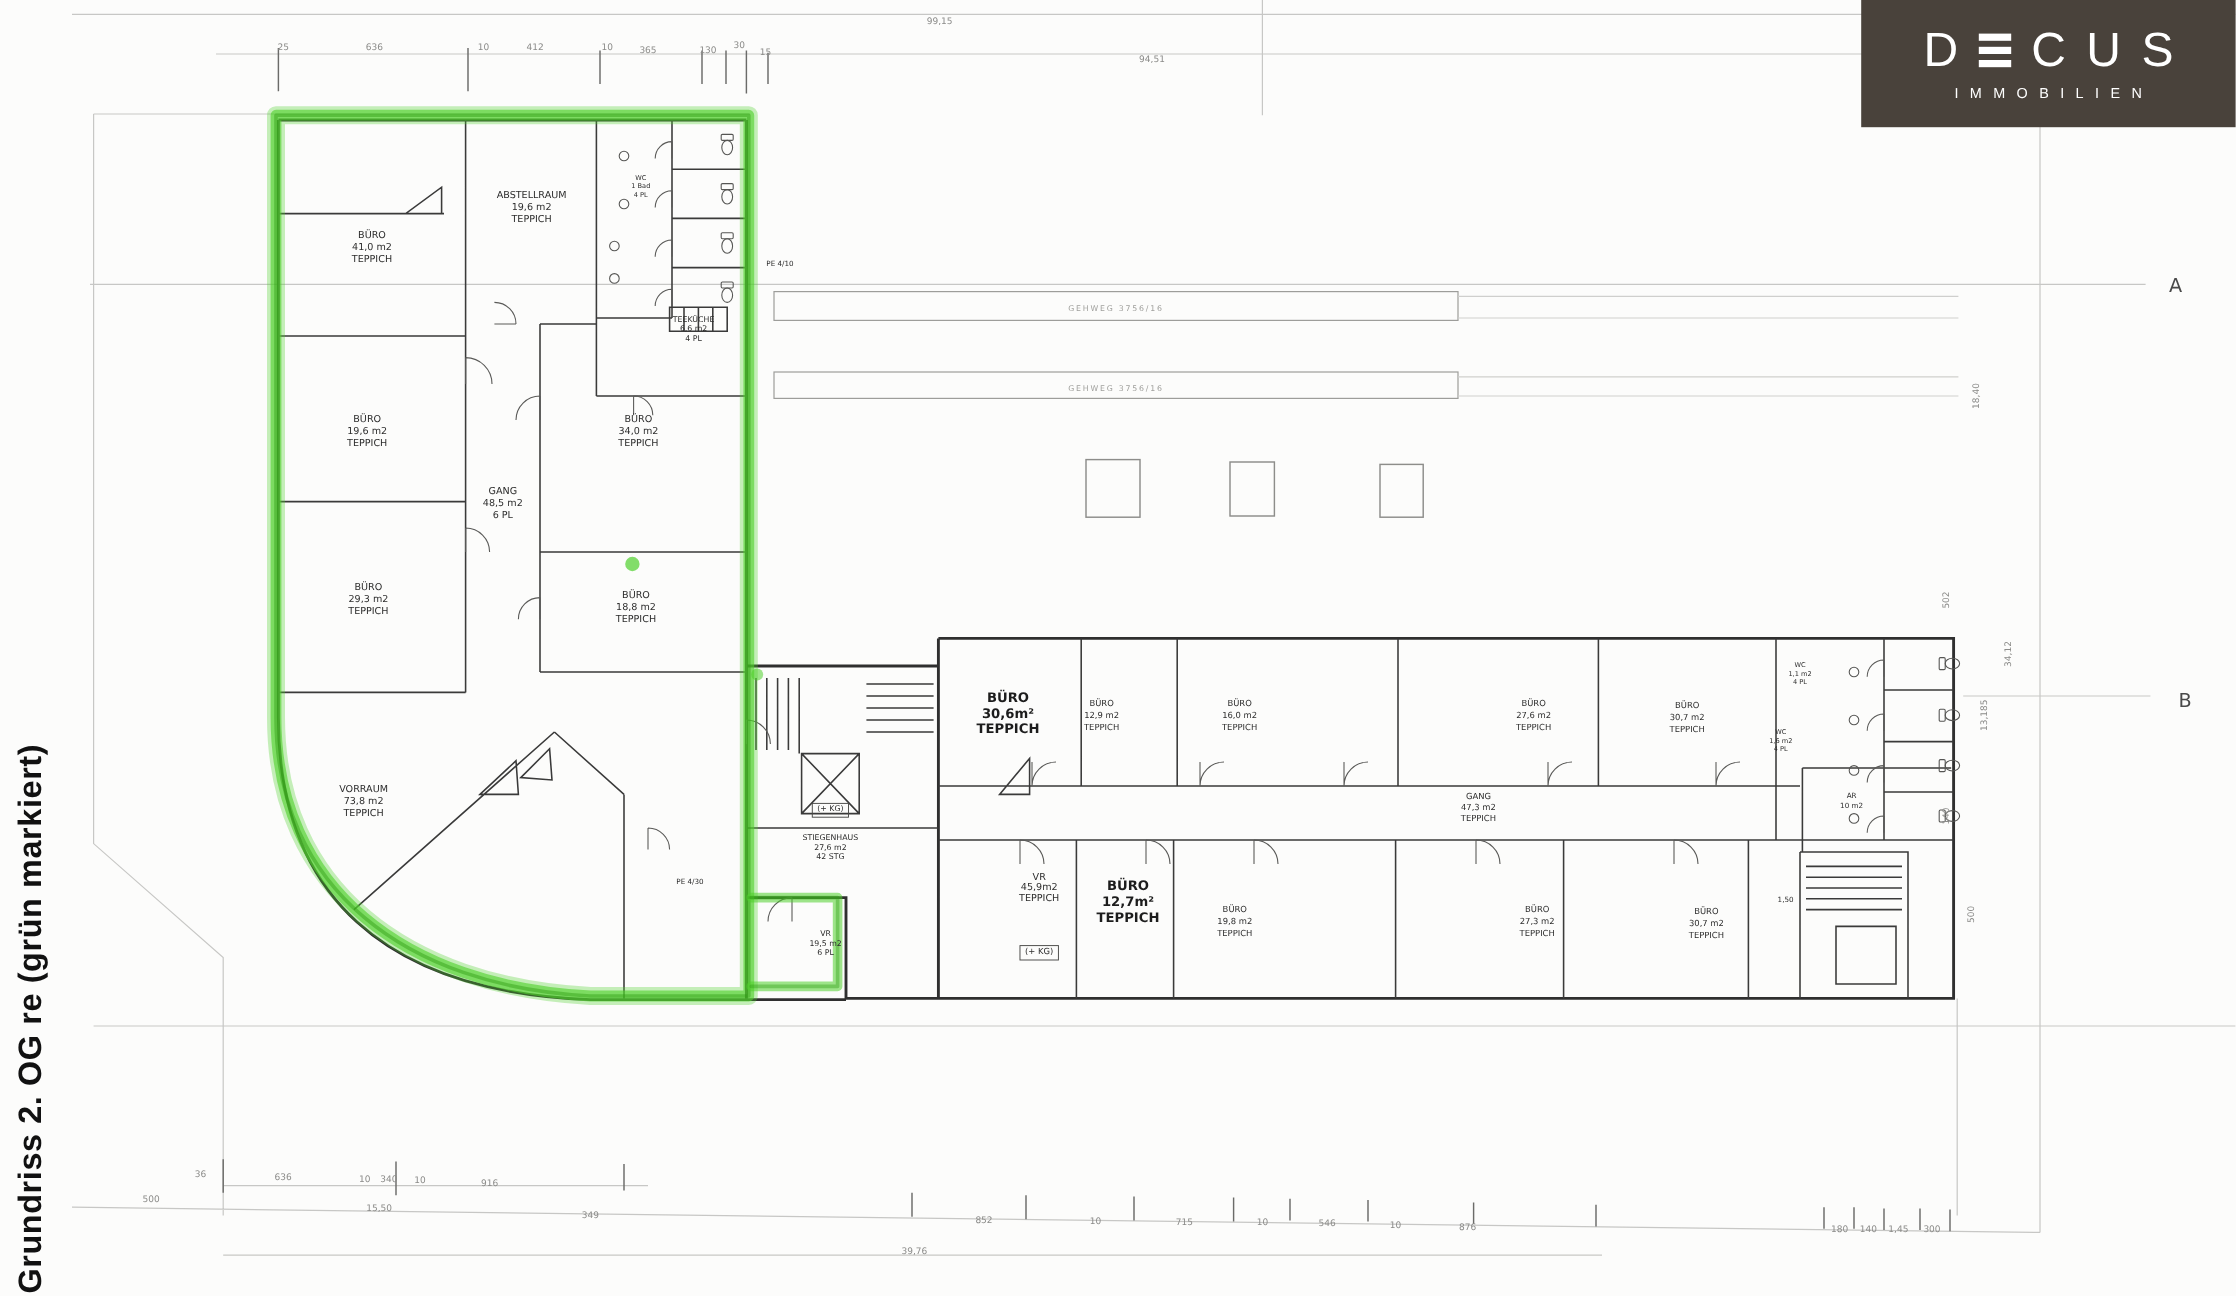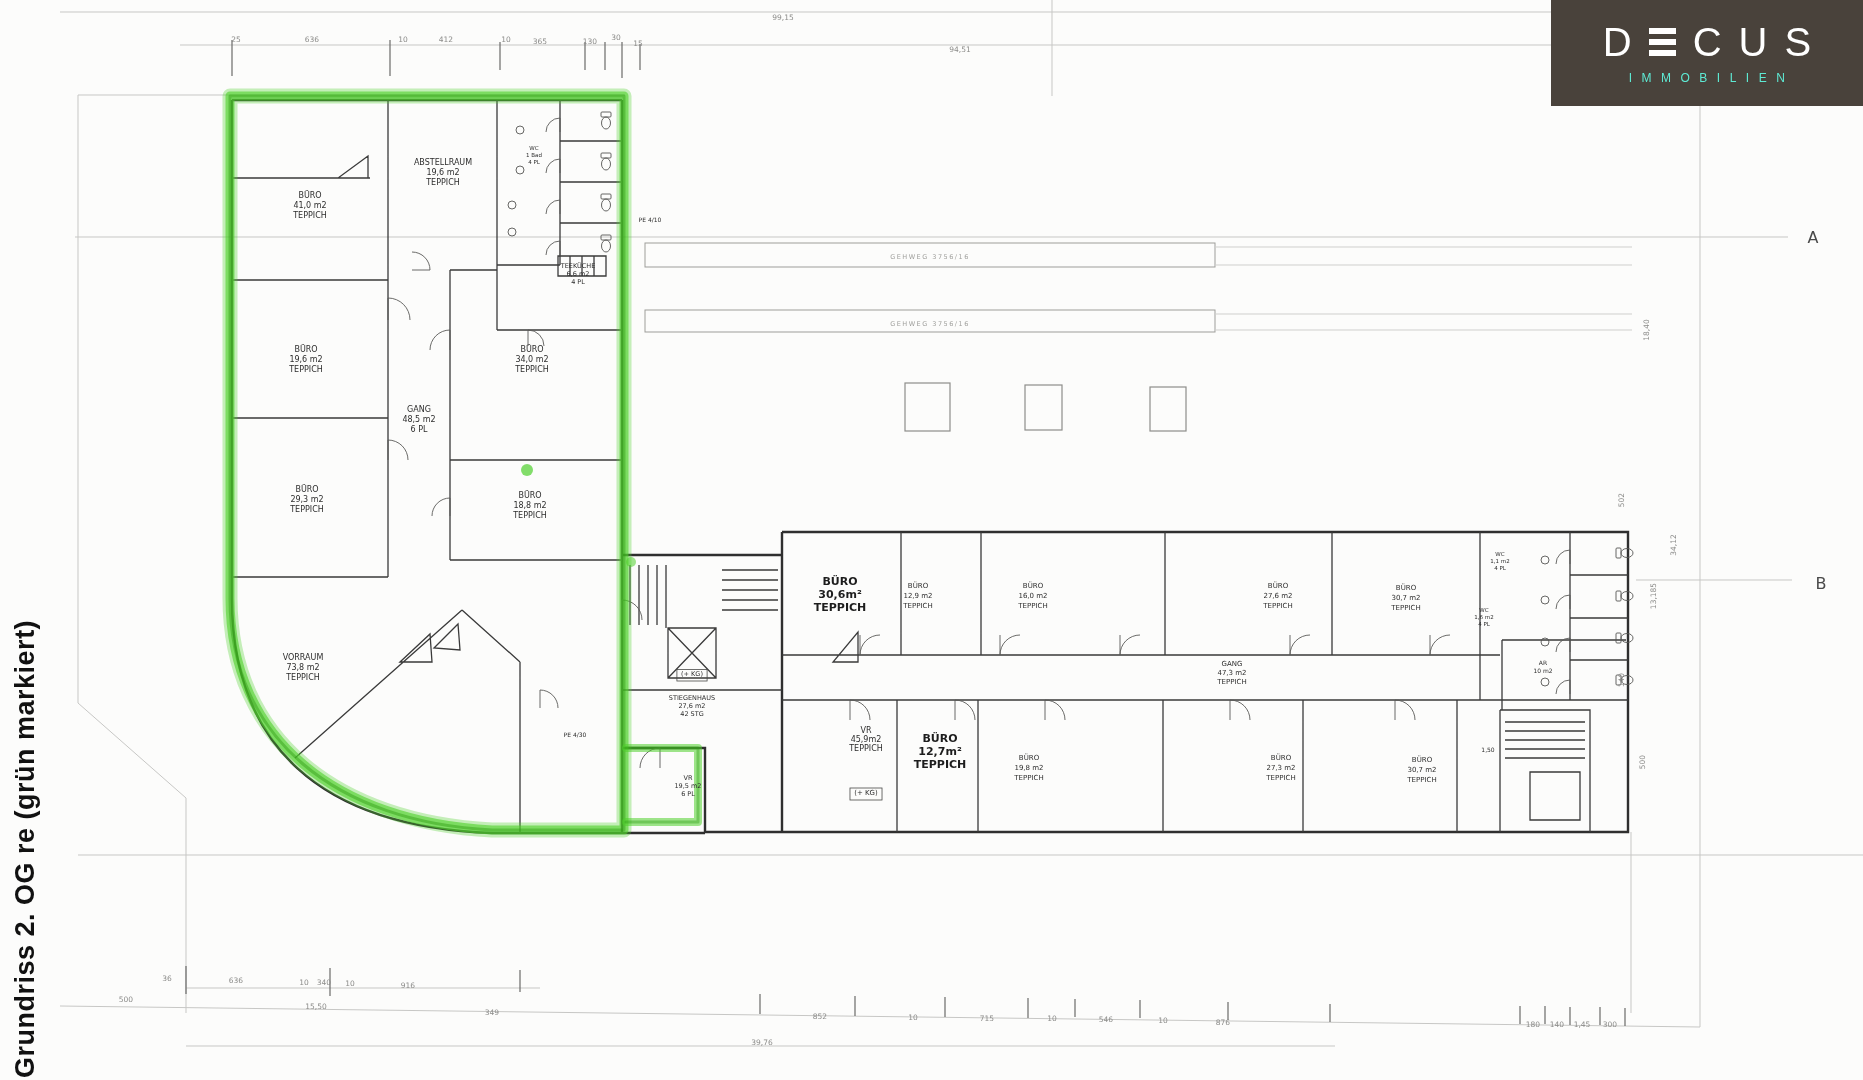--- a/index.html
+++ b/index.html
@@ -15,21 +15,21 @@
   }
 
   
   .logo{position:absolute;left:1551px;top:0;width:312px;height:106px;
         background:#49423b;display:flex;flex-direction:column;
         align-items:center;justify-content:center;gap:9px;}
   .logo-word{display:flex;align-items:center;gap:17px;color:#fff;
              font-size:40px;font-weight:400;line-height:1;}
   .logo-e{display:flex;flex-direction:column;gap:5px;}
   .logo-e div{width:27px;height:6px;background:#fff;}
-  .logo-sub{color:#5eead4;font-size:12px;letter-spacing:9.5px;
+  .logo-sub{color:#ffffff;font-size:12px;letter-spacing:9.5px;
             font-weight:400;margin-left:9px;}
 
   svg text{font-family:"DejaVu Sans",sans-serif;}
   .rl{fill:#2d2d2d;text-anchor:middle;}
   .rl.b{font-weight:bold;fill:#1d1d1d;}
   .dim{fill:#8b8b89;text-anchor:middle;}
   .axis{fill:#4a4a4a;font-size:16px;text-anchor:middle;}
   .parcel{fill:#a0a09d;font-size:6.5px;letter-spacing:1.5px;text-anchor:middle;}
 </style>
 </head>

